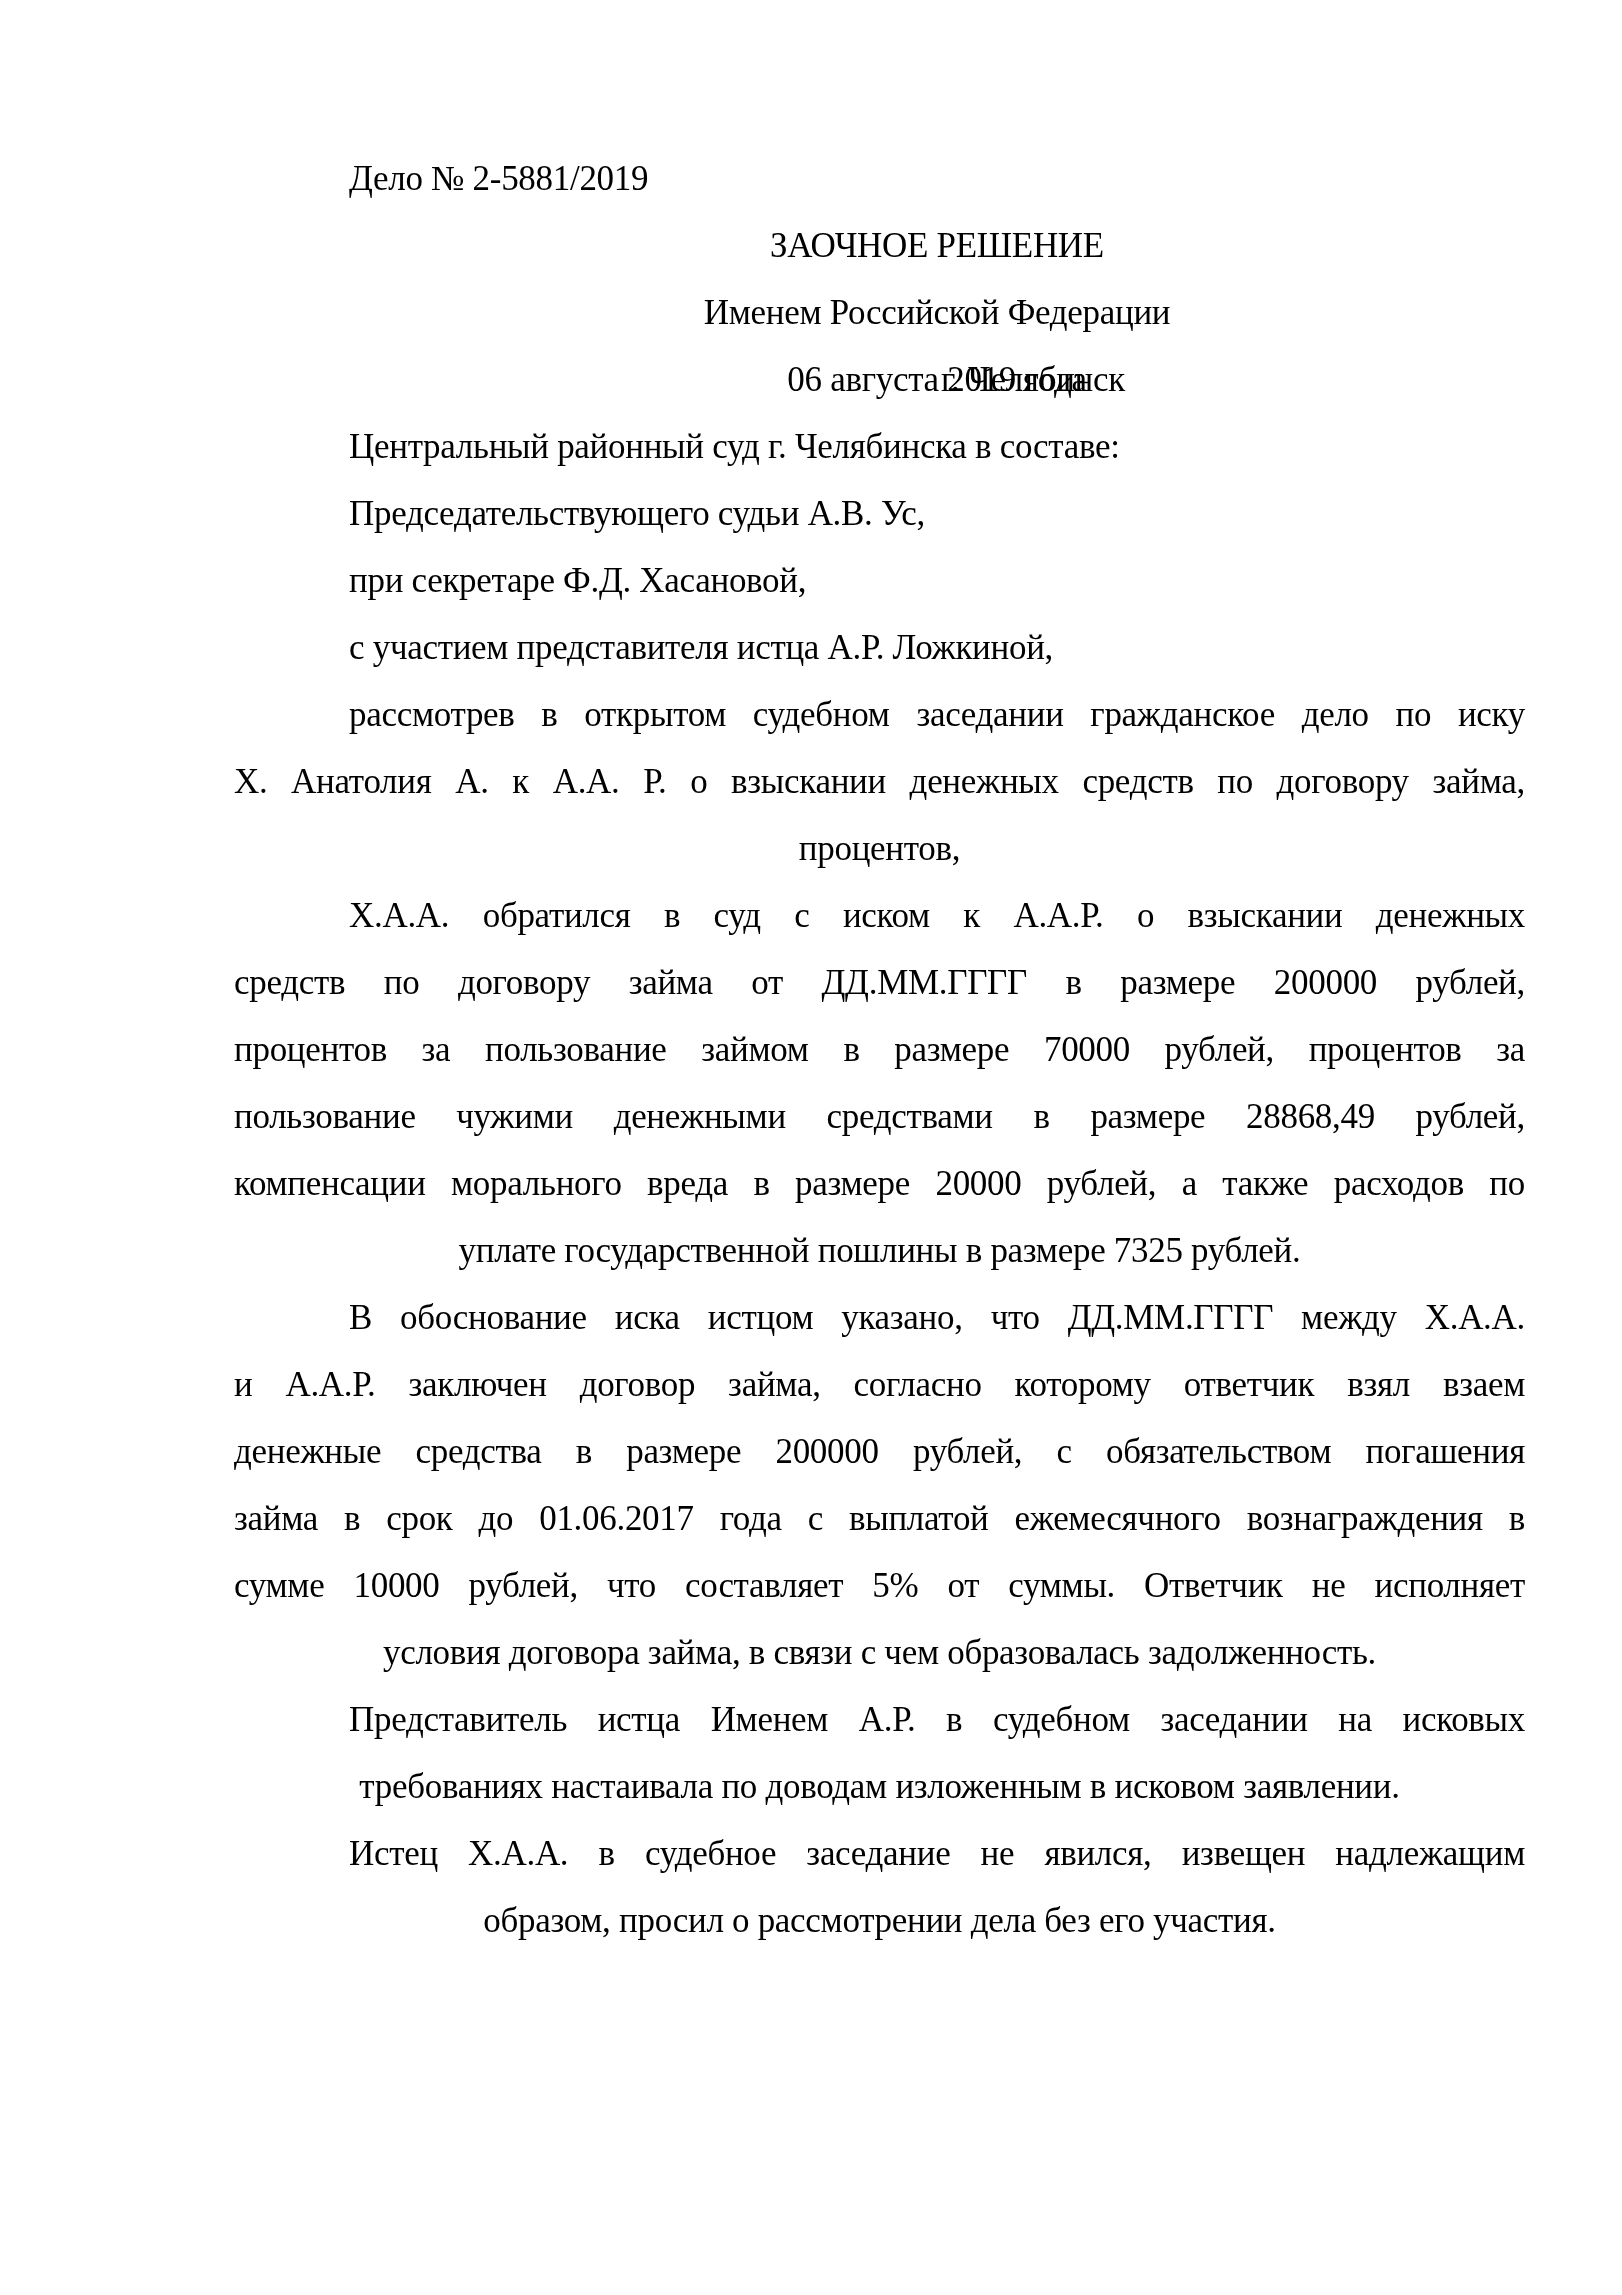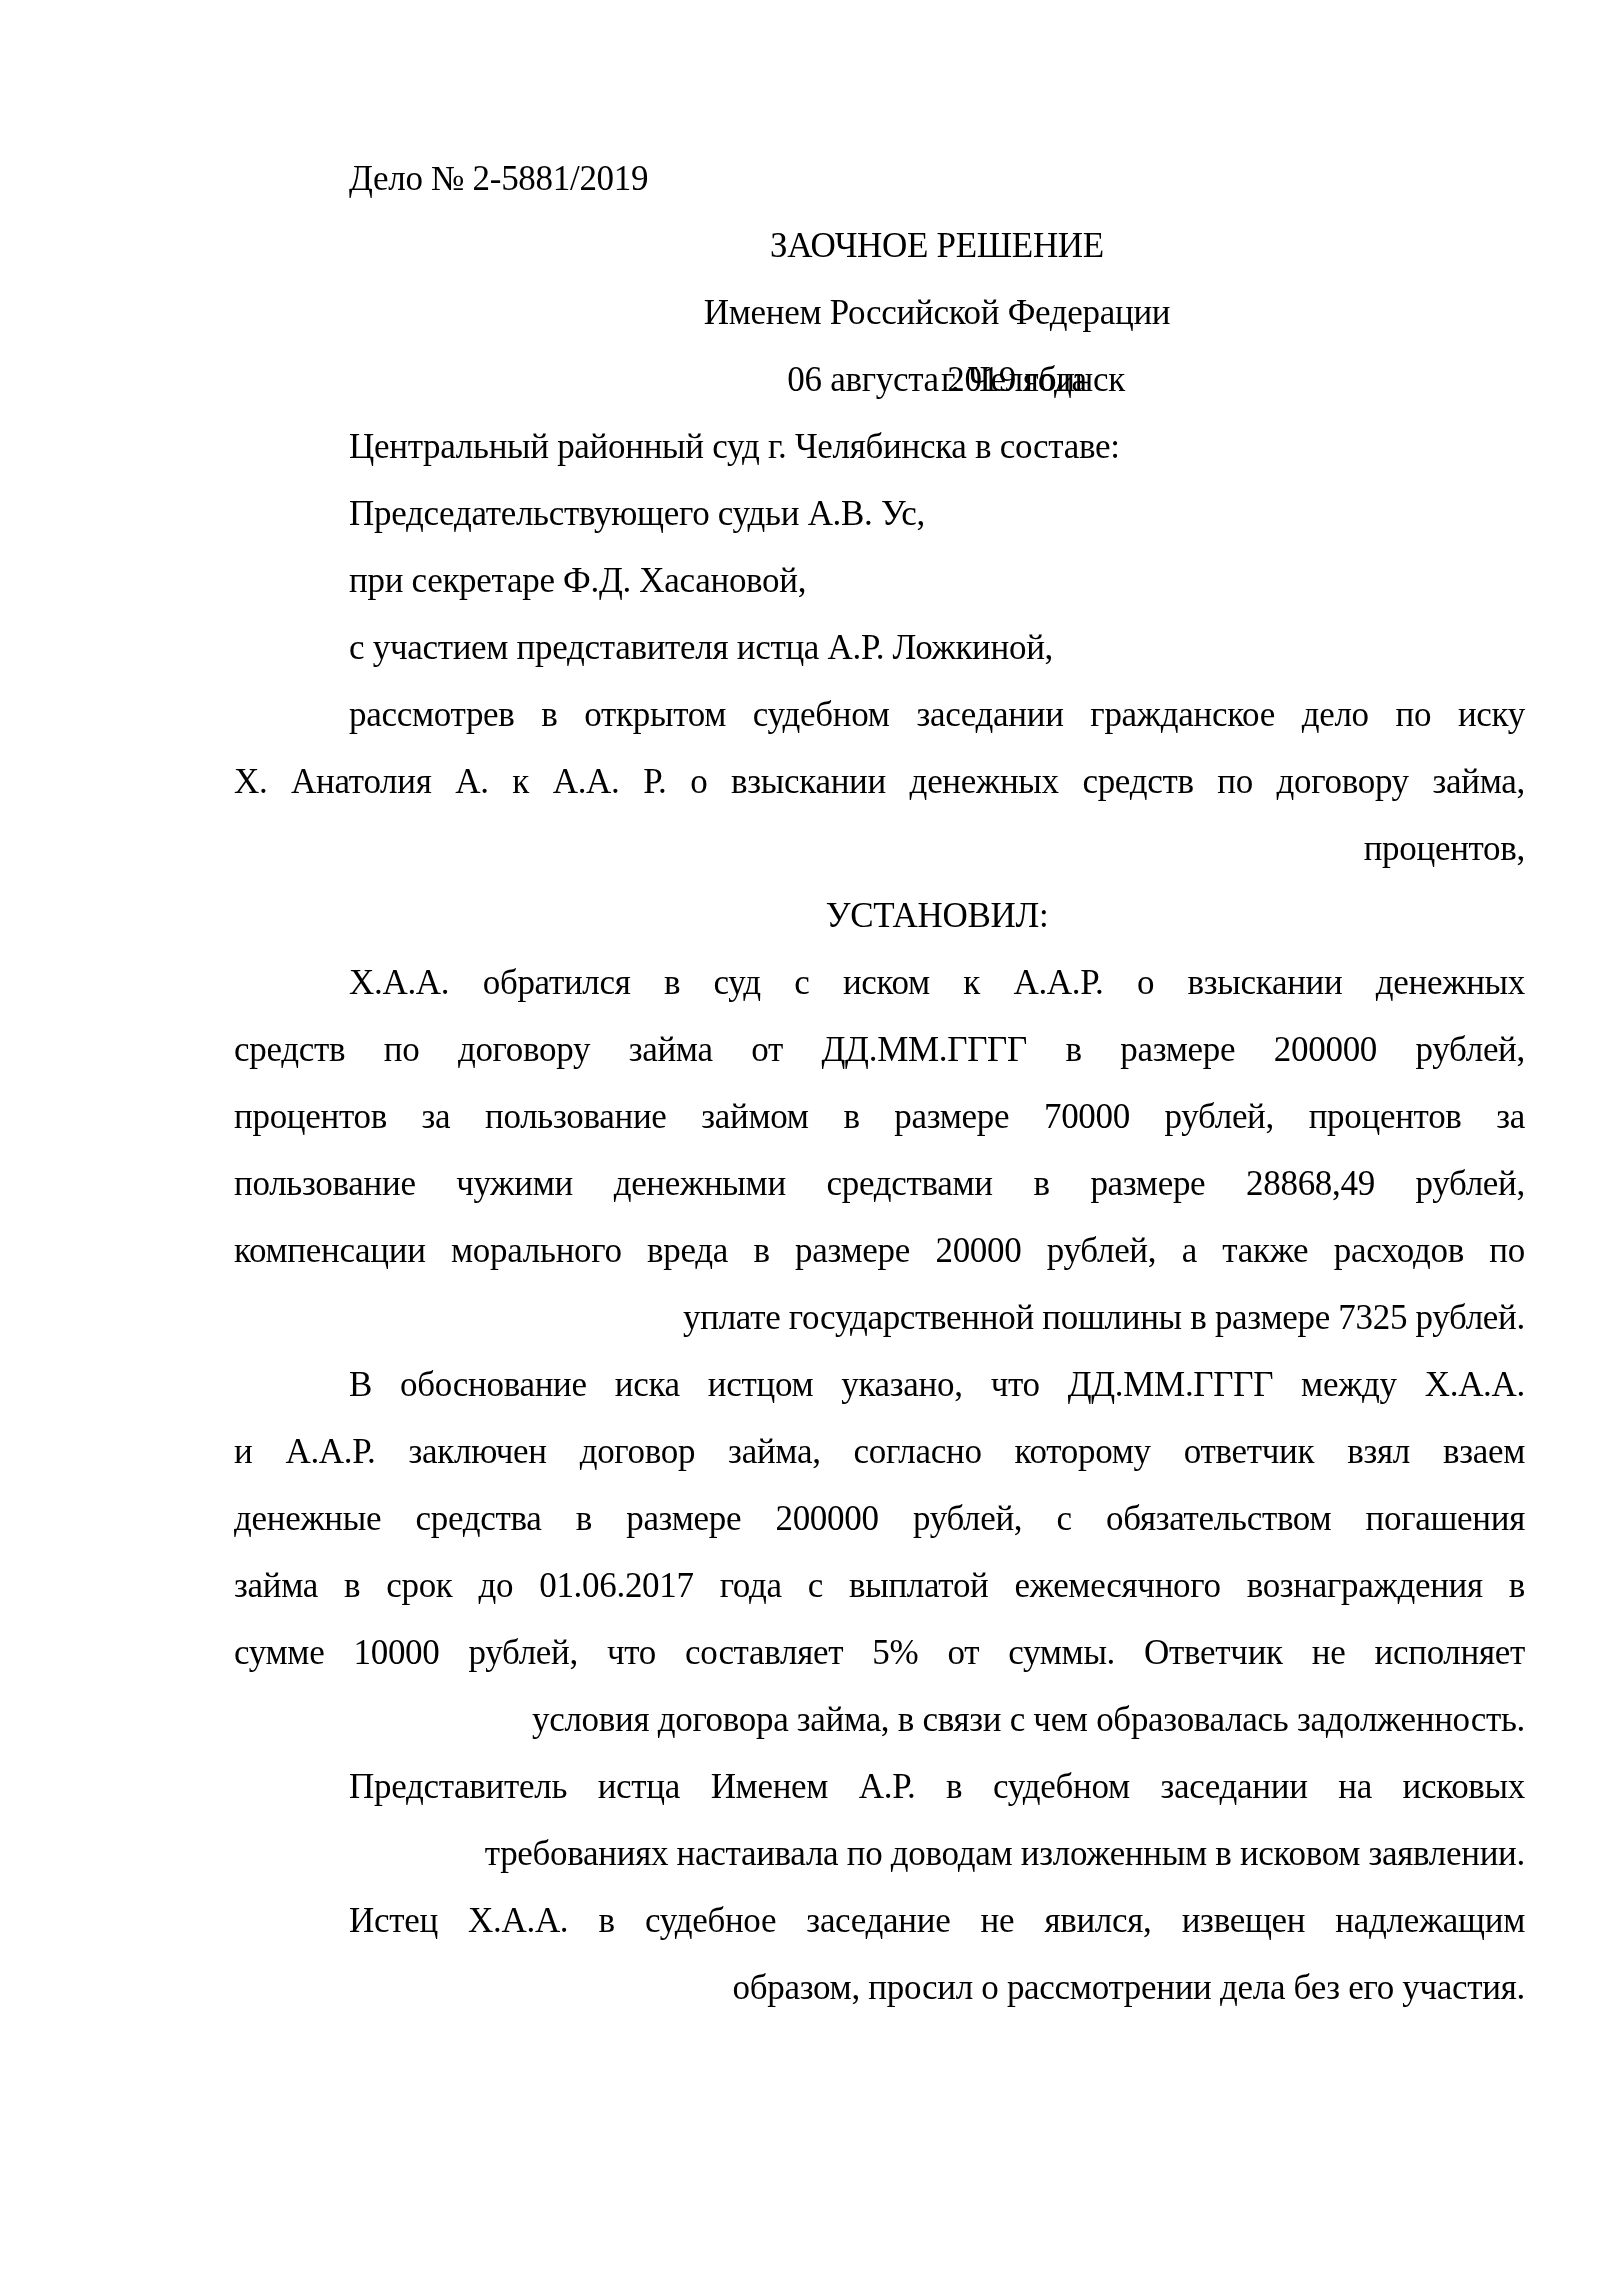--- a/index.html
+++ b/index.html
@@ -47,21 +47,21 @@
     text-align: justify;
     text-align-last: justify;
   }
   
   .ln-jmid {
     text-align: justify;
     text-align-last: justify;
   }
   
   .ln-last {
-    text-align: right;
+    text-align: center;
   }
   
   .ln-daterow {
     position: relative;
     text-align: center;
   }
   .ln-daterow .date-left {
     margin-left: 115px;
   }
   .ln-daterow .date-right {
@@ -79,21 +79,20 @@
       <div class="ln ln-center">ЗАОЧНОЕ РЕШЕНИЕ</div>
       <div class="ln ln-center">Именем Российской Федерации</div>
       <div class="ln ln-daterow"><span class="date-left">06 августа 2019 года</span><span class="date-right">г. Челябинск</span></div>
       <div class="ln ln-indent">Центральный районный суд г. Челябинска в составе:</div>
       <div class="ln ln-indent">Председательствующего судьи А.В. Ус,</div>
       <div class="ln ln-indent">при секретаре Ф.Д. Хасановой,</div>
       <div class="ln ln-indent">с участием представителя истца А.Р. Ложкиной,</div>
       <div class="ln ln-jfirst">рассмотрев в открытом судебном заседании гражданское дело по иску</div>
       <div class="ln ln-jmid">Х. Анатолия А. к А.А. Р. о взыскании денежных средств по договору займа,</div>
       <div class="ln ln-last">процентов,</div>
-      <div class="ln ln-center">УСТАНОВИЛ:</div>
       <div class="ln ln-jfirst">Х.А.А. обратился в суд с иском к А.А.Р. о взыскании денежных</div>
       <div class="ln ln-jmid">средств по договору займа от ДД.ММ.ГГГГ в размере 200000 рублей,</div>
       <div class="ln ln-jmid">процентов за пользование займом в размере 70000 рублей, процентов за</div>
       <div class="ln ln-jmid">пользование чужими денежными средствами в размере 28868,49 рублей,</div>
       <div class="ln ln-jmid">компенсации морального вреда в размере 20000 рублей, а также расходов по</div>
       <div class="ln ln-last">уплате государственной пошлины в размере 7325 рублей.</div>
       <div class="ln ln-jfirst">В обоснование иска истцом указано, что ДД.ММ.ГГГГ между Х.А.А.</div>
       <div class="ln ln-jmid">и А.А.Р. заключен договор займа, согласно которому ответчик взял взаем</div>
       <div class="ln ln-jmid">денежные средства в размере 200000 рублей, с обязательством погашения</div>
       <div class="ln ln-jmid">займа в срок до 01.06.2017 года с выплатой ежемесячного вознаграждения в</div>

